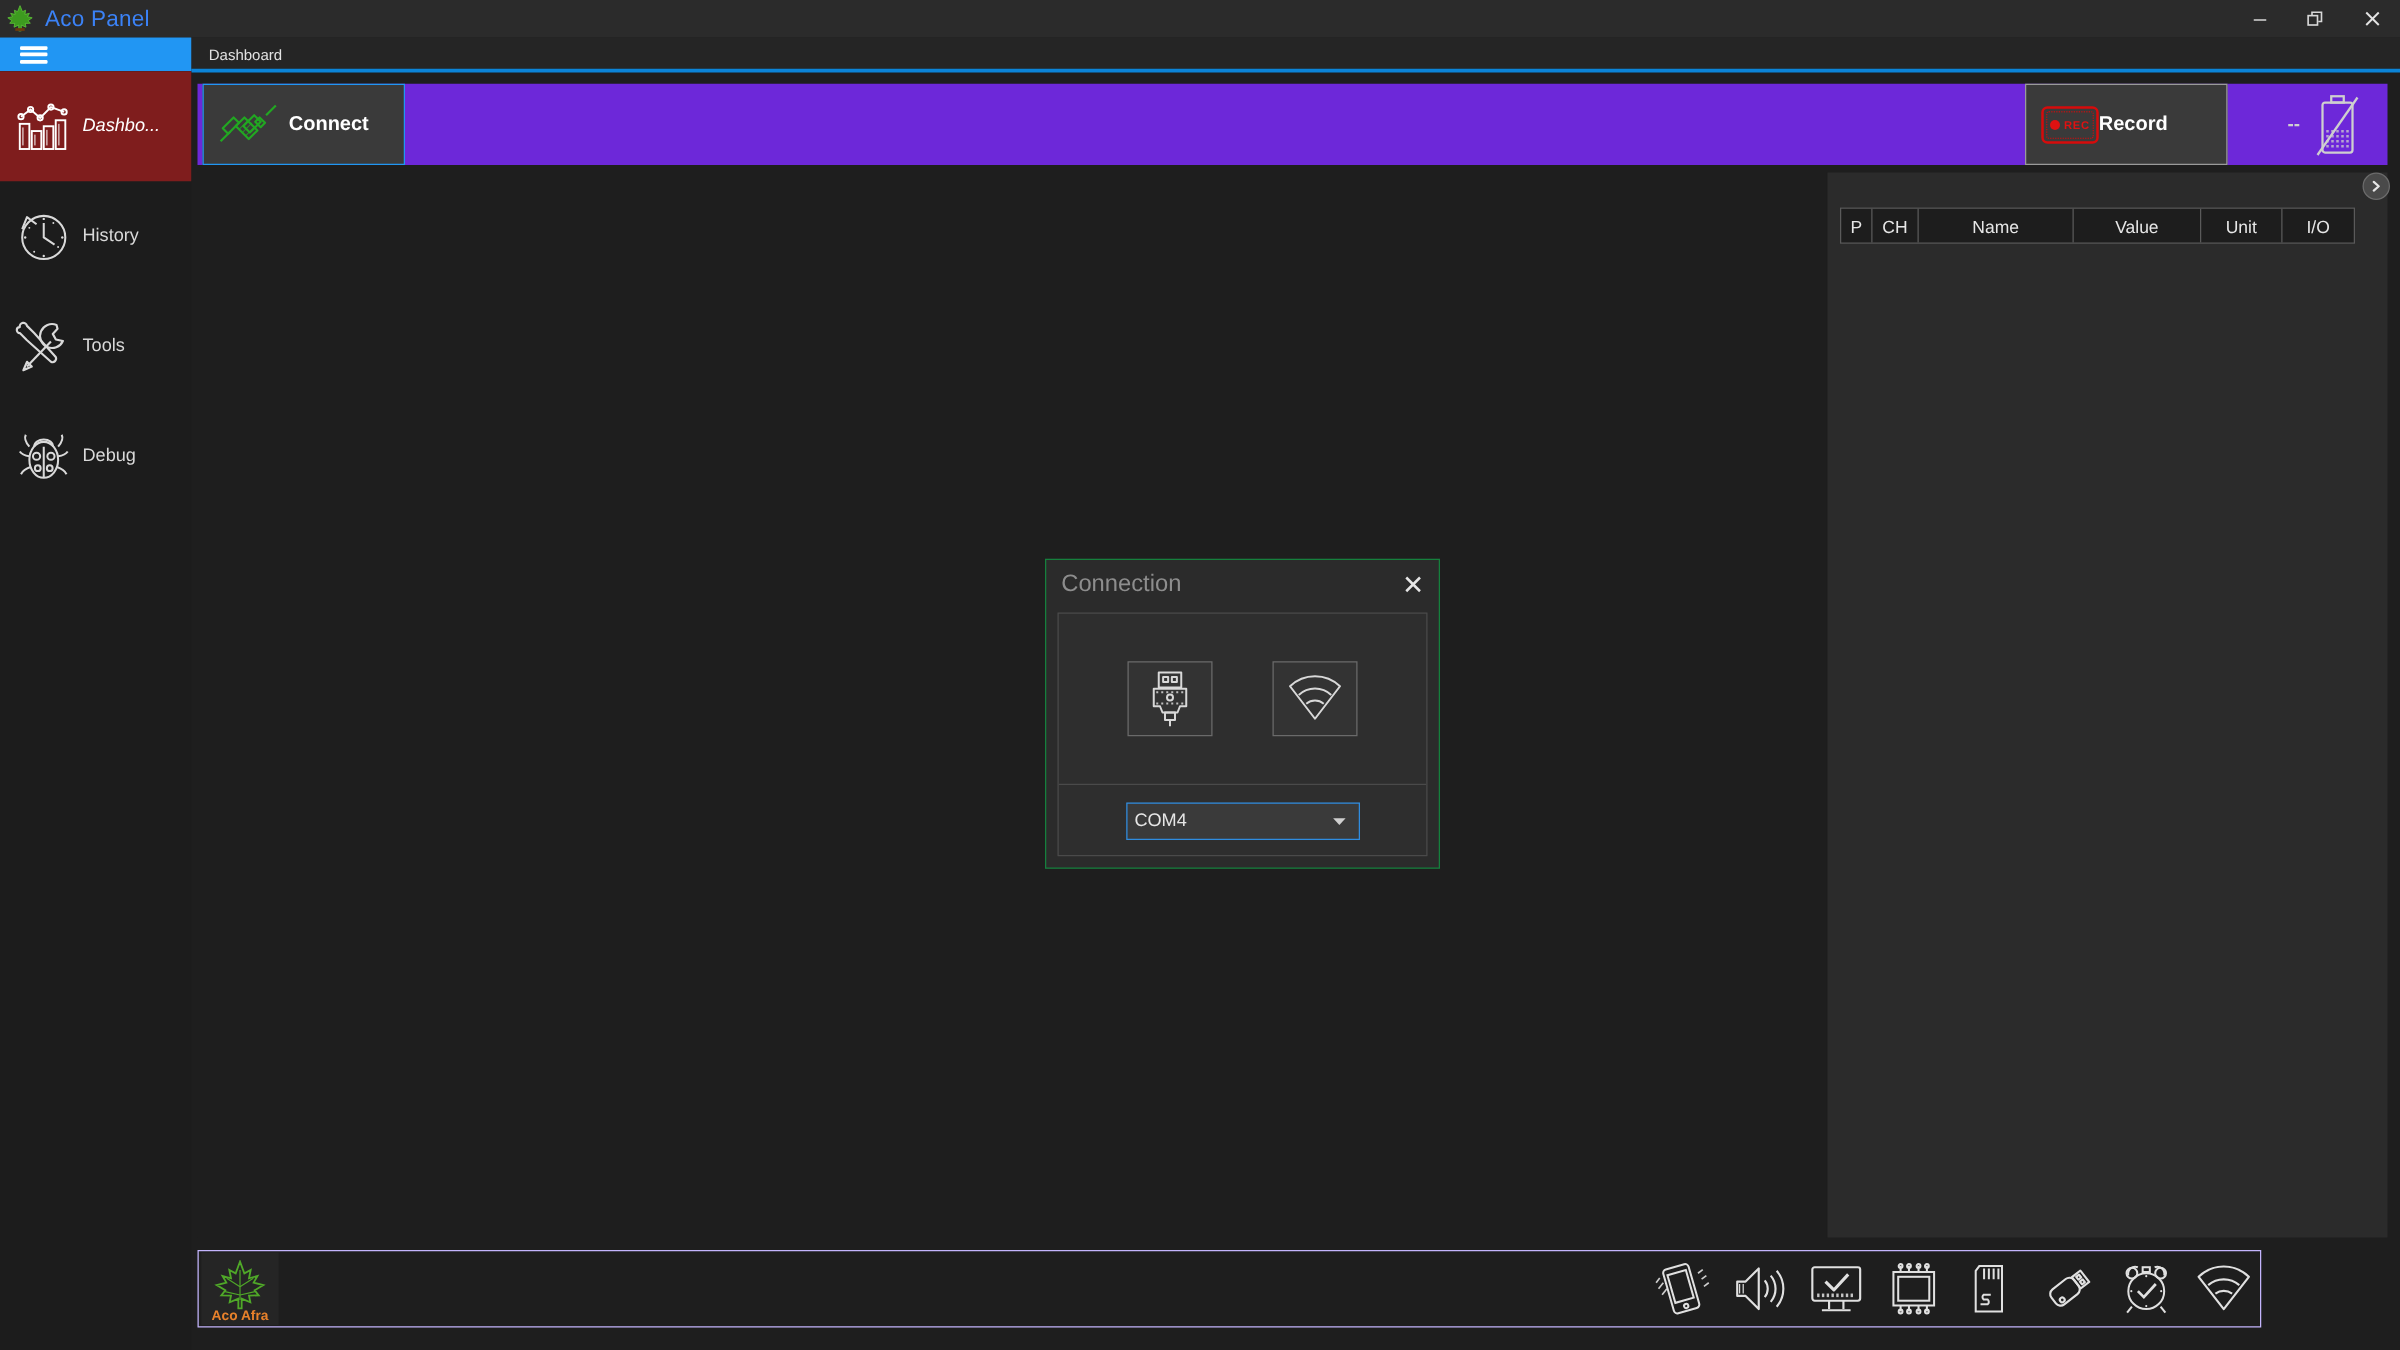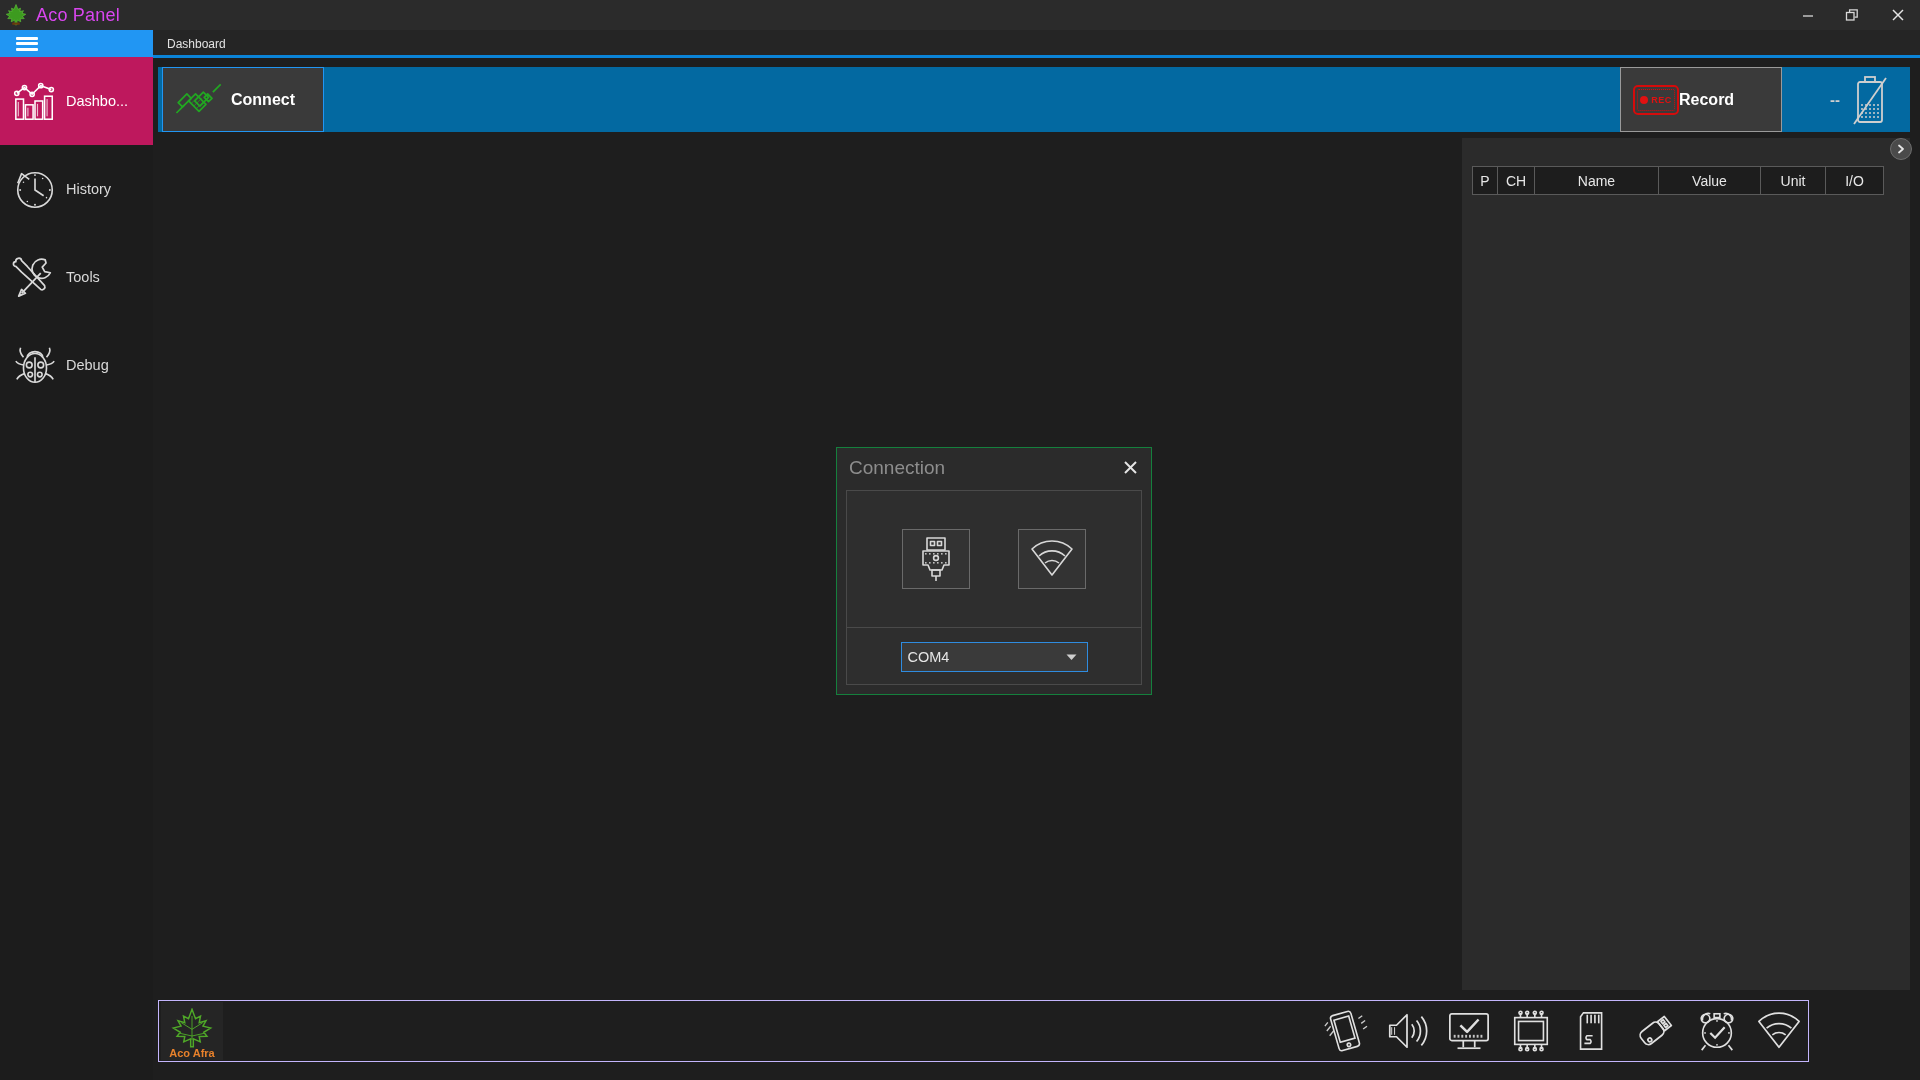--- a/index.html
+++ b/index.html
@@ -12,21 +12,21 @@
   }
 
   
   #titlebar{
     position:absolute; left:0; top:0; width:1920px; height:30px;
     background:#2b2b2b;
     display:flex; align-items:center;
   }
   #title-logo{ width:24px; height:24px; margin-left:4px; flex:0 0 auto; }
   #title-text{
-    margin-left:8px; font-size:18px; color:#d946ef; letter-spacing:.2px;
+    margin-left:8px; font-size:18px; color:#3b82f6; letter-spacing:.2px;
   }
   #winbtns{ margin-left:auto; display:flex; height:30px; }
   .winbtn{
     width:45px; height:30px; display:flex; align-items:center; justify-content:center;
     color:#d8d8d8;
   }
 
   
   #menustrip{
     position:absolute; left:0; top:30px; width:1920px; height:27px;
@@ -49,28 +49,28 @@
   
   #sidebar{
     position:absolute; left:0; top:57px; width:153px; height:1023px;
     background:#1c1c1c;
   }
   .side-item{
     position:relative; width:153px; height:88px;
     display:flex; align-items:center; gap:8px; padding-left:12px;
     color:#d9d9d9; font-size:14.5px;
   }
-  .side-item.active{ background:#be185d; color:#fff; }
+  .side-item.active{ background:#7f1d1d; color:#fff;font-style:italic; }
   .side-ico{ width:46px; height:46px; flex:0 0 auto; display:block; }
   .side-lbl{ white-space:nowrap; overflow:hidden; }
 
   
   #toolbar{
     position:absolute; left:158px; top:67px; width:1752px; height:65px;
-    background:#0369a1;
+    background:#6d28d9;
   }
   #btn-connect{
     position:absolute; left:4px; top:0px; width:162px; height:65px;
     background:#3a3a3a; border:1px solid #2196f3;
     display:flex; align-items:center; gap:6px; padding-left:10px;
   }
   #connect-ico{ width:52px; height:40px; flex:0 0 auto; }
   #connect-lbl{ font-size:16px; font-weight:bold; color:#fff; }
 
   #btn-record{

